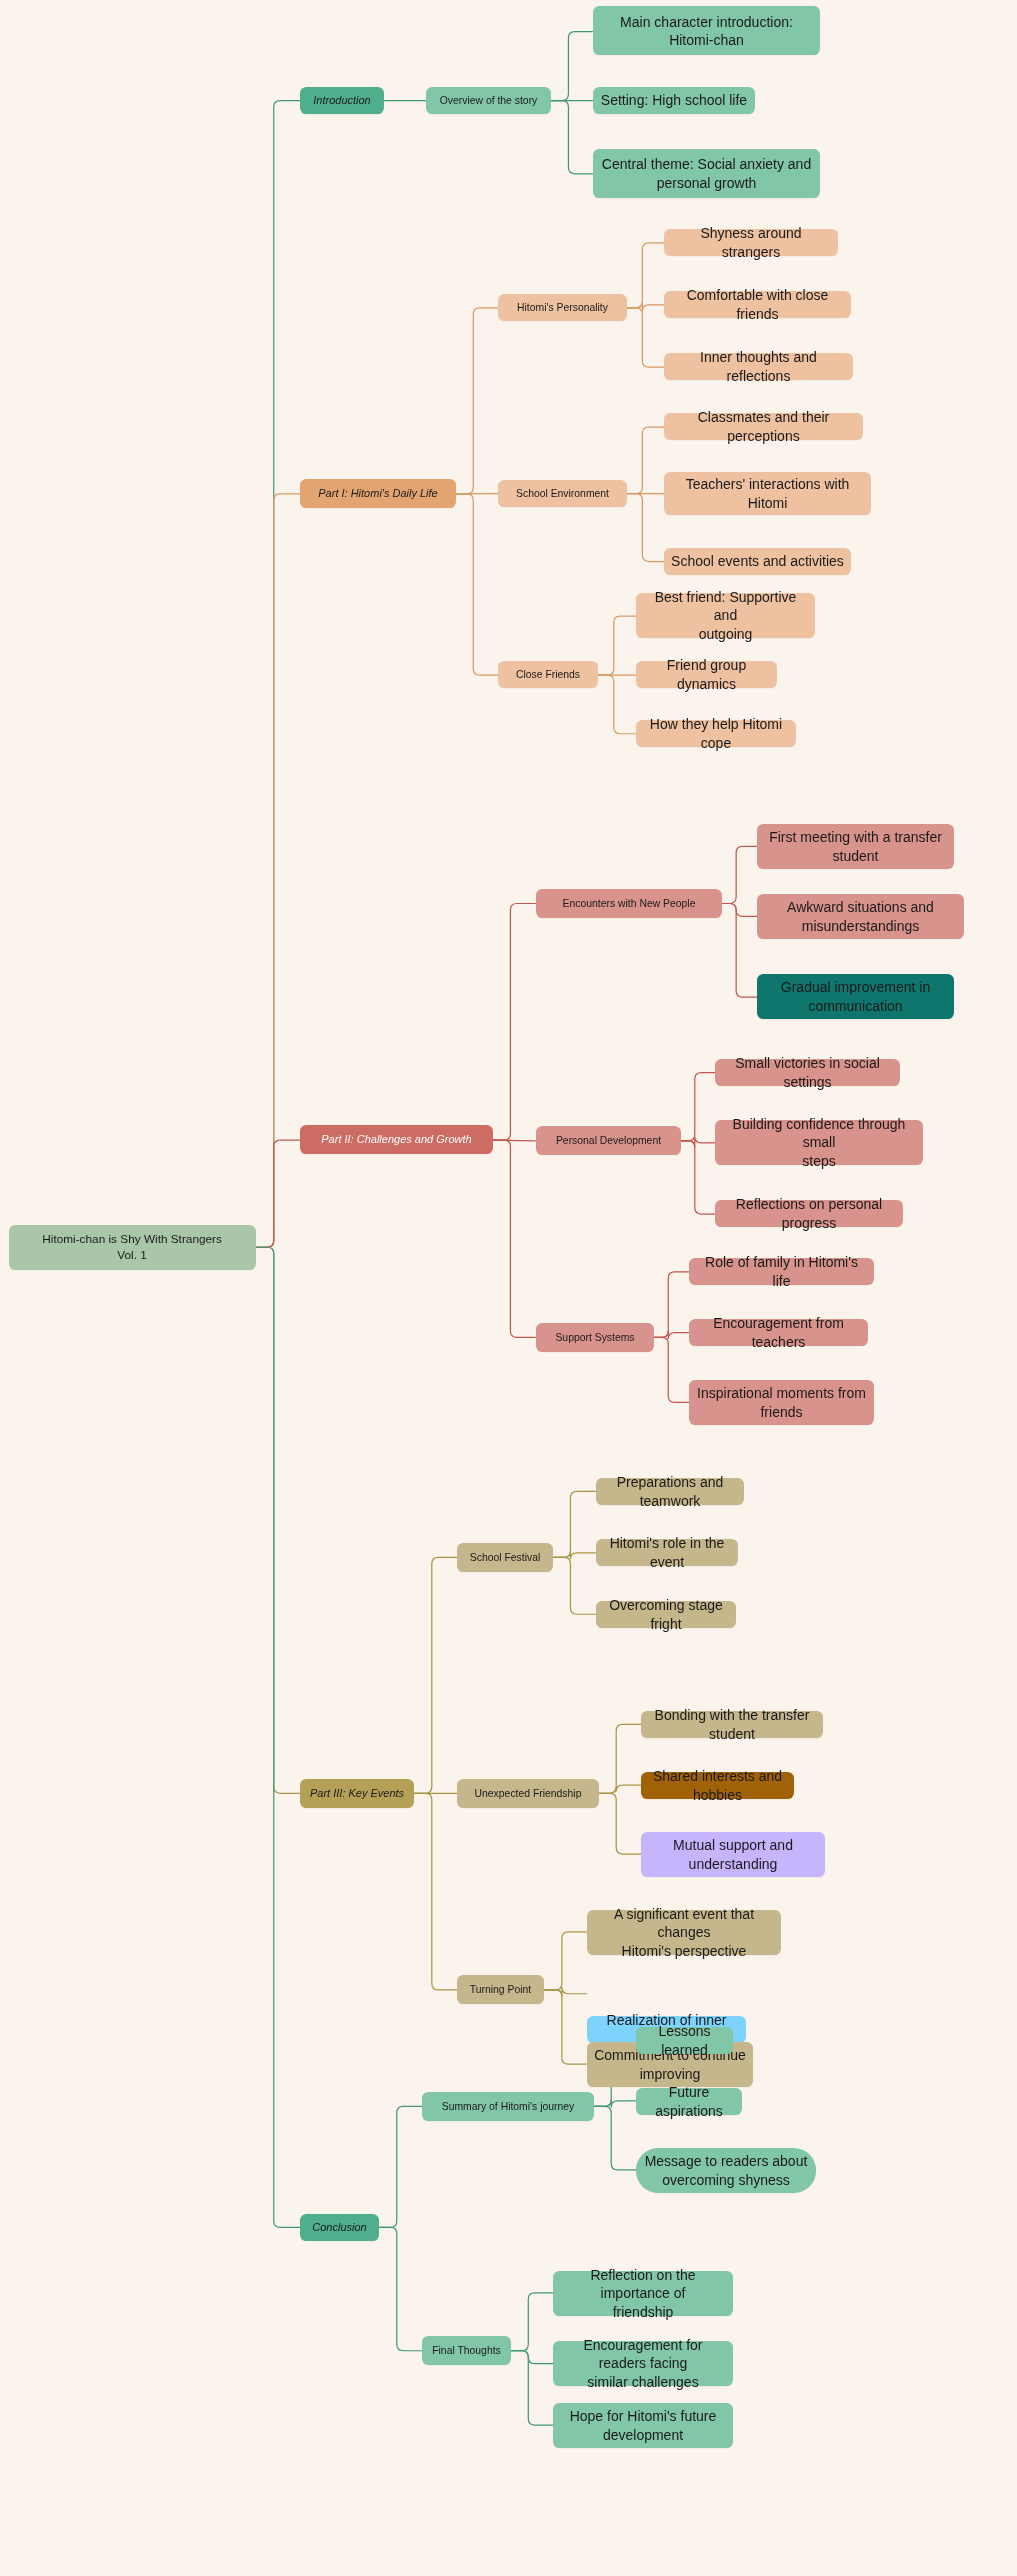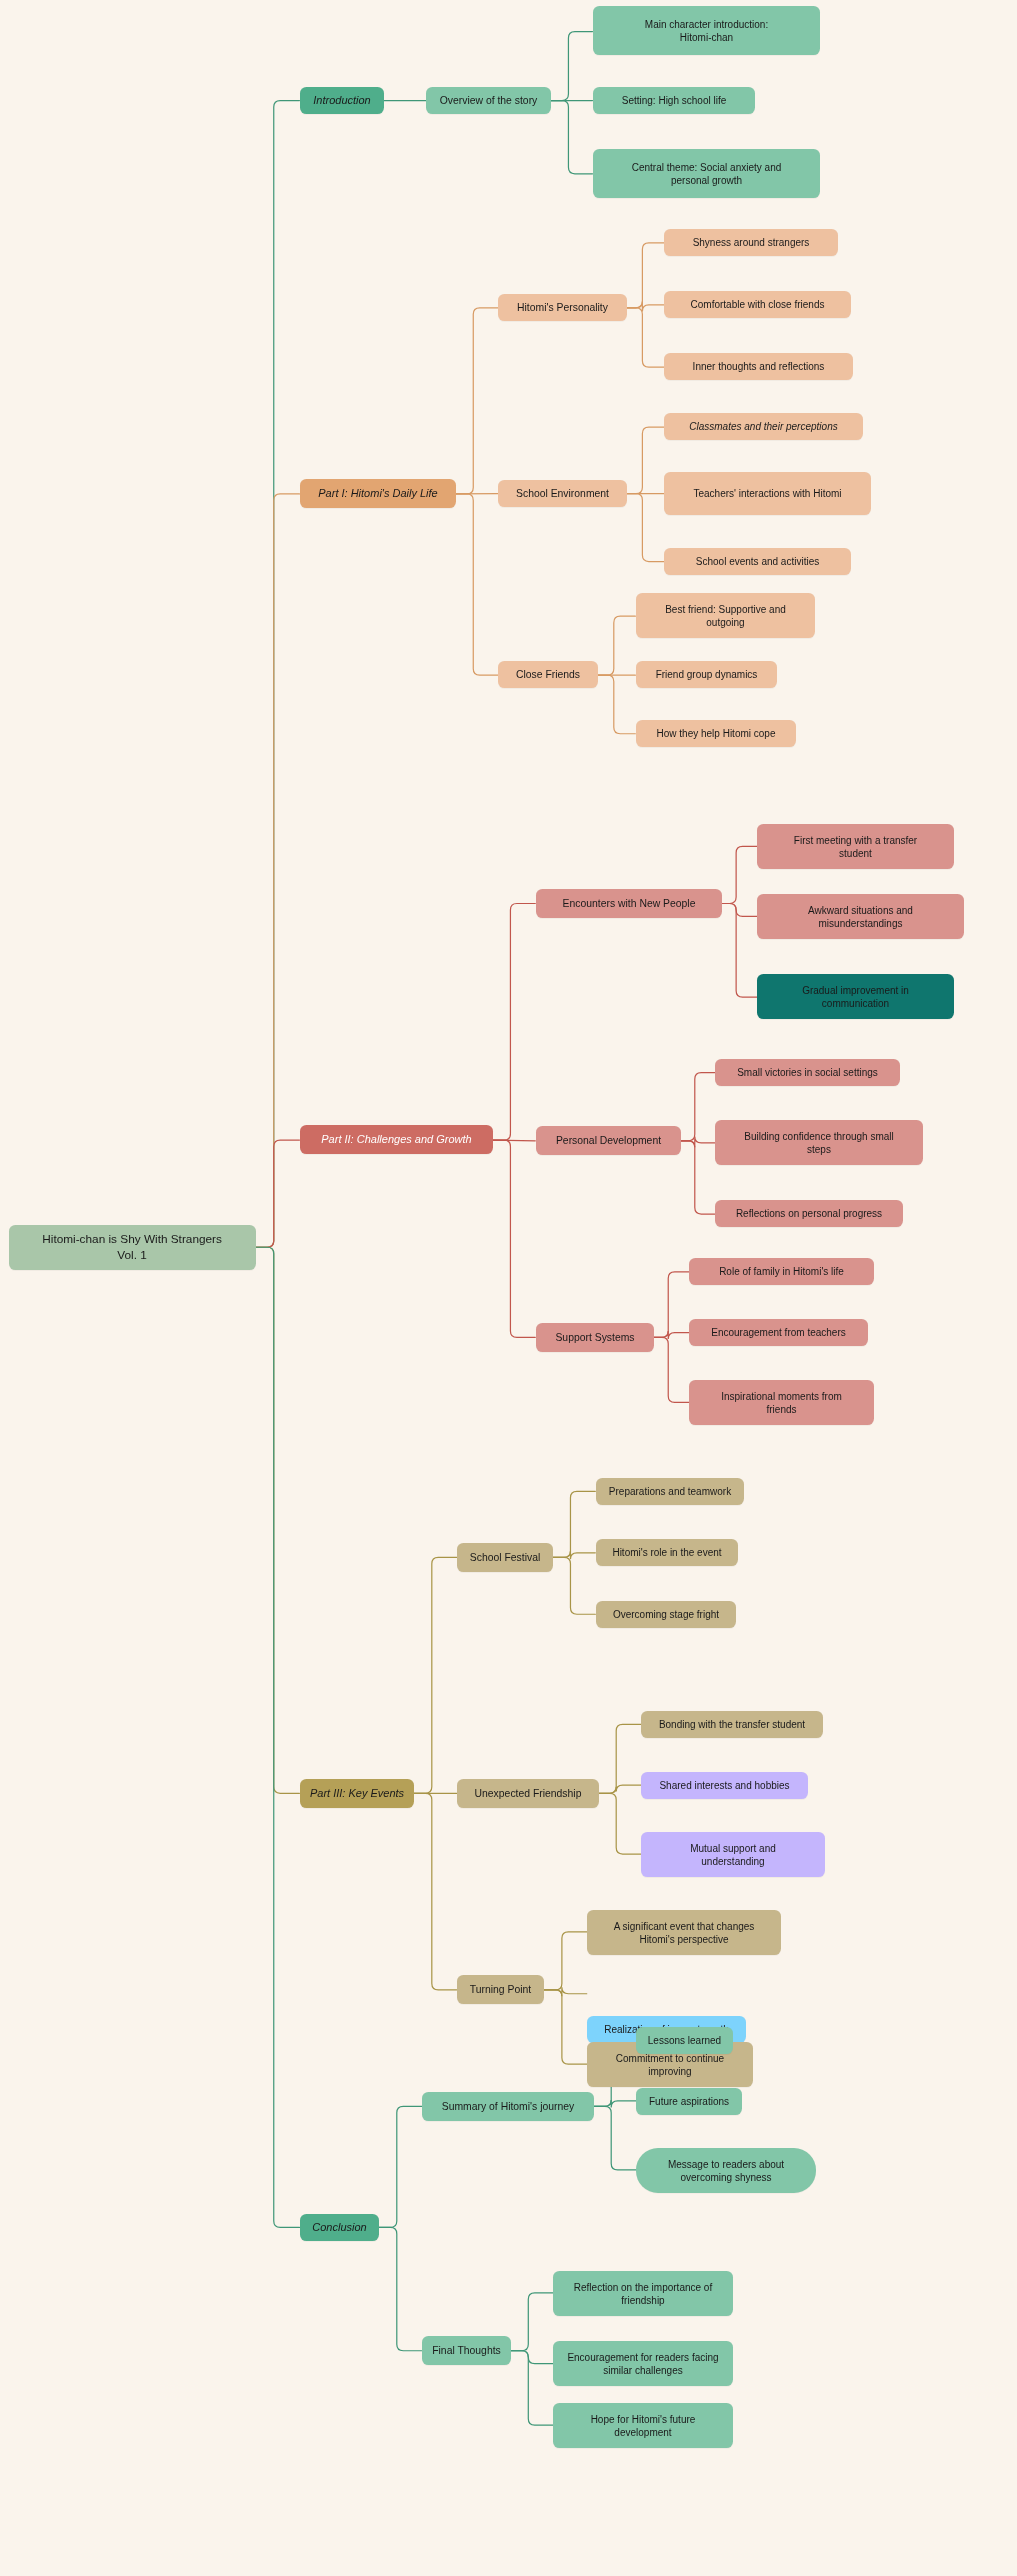--- a/index.html
+++ b/index.html
@@ -32,21 +32,21 @@
     padding: 2.9px 7.1px;
     line-height: 1.30;
     color: #1a1a1a;
     font-family: "Liberation Sans", sans-serif;
     white-space: pre-line;
     box-shadow: 0 0.7px 0.7px rgba(0,0,0,0.04);
   }
   .lvl0 { font-size: 11.8px; }
   .lvl1 { font-size: 11px; font-style: italic; }
   .lvl2 { font-size: 10.4px; }
-  .lvl3 { font-size: 10px; }
+  .lvl3 { font-size: 14px; }
 </style>
 </head>
 <body>
 
 <div id="stage">
   <svg id="edges" viewBox="0 0 1423 3603" xmlns="http://www.w3.org/2000/svg">
       <path d="M 357 1744.5 L 374.04 1744.5 Q 383.04 1744.5 383.04 1735.5 L 383.04 149 Q 383.04 140 392.04 140 L 419 140" fill="none" stroke="#3f9677" stroke-width="1.7" stroke-linecap="round"></path>
       <path d="M 536 140 L 596 140" fill="none" stroke="#3f9677" stroke-width="1.7" stroke-linecap="round"></path>
       <path d="M 771 140 L 786.36 140 Q 795.36 140 795.36 131 L 795.36 52.5 Q 795.36 43.5 804.36 43.5 L 829 43.5" fill="none" stroke="#3f9677" stroke-width="1.7" stroke-linecap="round"></path>
       <path d="M 771 140 L 829 140" fill="none" stroke="#3f9677" stroke-width="1.7" stroke-linecap="round"></path>
@@ -109,21 +109,21 @@
 Hitomi-chan</div>
       <div class="node lvl3" style="left: 593px; top: 87px; width: 162px; height: 27px; background: rgb(130, 198, 168); color: rgb(26, 26, 26);">Setting: High school life</div>
       <div class="node lvl3" style="left: 593px; top: 149px; width: 227px; height: 49px; background: rgb(130, 198, 168); color: rgb(26, 26, 26);">Central theme: Social anxiety and
 personal growth</div>
       <div class="node lvl1" style="left: 300px; top: 479px; width: 156px; height: 29px; background: rgb(226, 165, 113); color: rgb(26, 26, 26);">Part I: Hitomi's Daily Life</div>
       <div class="node lvl2" style="left: 498px; top: 294px; width: 129px; height: 27px; background: rgb(238, 193, 160); color: rgb(26, 26, 26);">Hitomi's Personality</div>
       <div class="node lvl3" style="left: 664px; top: 229px; width: 174px; height: 27px; background: rgb(238, 193, 160); color: rgb(26, 26, 26);">Shyness around strangers</div>
       <div class="node lvl3" style="left: 664px; top: 291px; width: 187px; height: 27px; background: rgb(238, 193, 160); color: rgb(26, 26, 26);">Comfortable with close friends</div>
       <div class="node lvl3" style="left: 664px; top: 353px; width: 189px; height: 27px; background: rgb(238, 193, 160); color: rgb(26, 26, 26);">Inner thoughts and reflections</div>
       <div class="node lvl2" style="left: 498px; top: 480px; width: 129px; height: 27px; background: rgb(238, 193, 160); color: rgb(26, 26, 26);">School Environment</div>
-      <div class="node lvl3" style="left: 664px; top: 413px; width: 199px; height: 27px; background: rgb(238, 193, 160); color: rgb(26, 26, 26); font-style: italic;">Classmates and their perceptions</div>
+      <div class="node lvl3" style="left: 664px; top: 413px; width: 199px; height: 27px; background: rgb(238, 193, 160); color: rgb(26, 26, 26);">Classmates and their perceptions</div>
       <div class="node lvl3" style="left: 664px; top: 472px; width: 207px; height: 43px; background: rgb(238, 193, 160); color: rgb(26, 26, 26);">Teachers' interactions with Hitomi</div>
       <div class="node lvl3" style="left: 664px; top: 548px; width: 187px; height: 27px; background: rgb(238, 193, 160); color: rgb(26, 26, 26);">School events and activities</div>
       <div class="node lvl2" style="left: 498px; top: 661px; width: 100px; height: 27px; background: rgb(238, 193, 160); color: rgb(26, 26, 26);">Close Friends</div>
       <div class="node lvl3" style="left: 636px; top: 593px; width: 179px; height: 45px; background: rgb(238, 193, 160); color: rgb(26, 26, 26);">Best friend: Supportive and
 outgoing</div>
       <div class="node lvl3" style="left: 636px; top: 661px; width: 141px; height: 27px; background: rgb(238, 193, 160); color: rgb(26, 26, 26);">Friend group dynamics</div>
       <div class="node lvl3" style="left: 636px; top: 720px; width: 160px; height: 27px; background: rgb(238, 193, 160); color: rgb(26, 26, 26);">How they help Hitomi cope</div>
       <div class="node lvl1" style="left: 300px; top: 1125px; width: 193px; height: 29px; background: rgb(205, 108, 99); color: rgb(255, 255, 255);">Part II: Challenges and Growth</div>
       <div class="node lvl2" style="left: 536px; top: 889px; width: 186px; height: 29px; background: rgb(217, 147, 141); color: rgb(26, 26, 26);">Encounters with New People</div>
       <div class="node lvl3" style="left: 757px; top: 824px; width: 197px; height: 45px; background: rgb(217, 147, 141); color: rgb(26, 26, 26);">First meeting with a transfer
@@ -142,21 +142,21 @@
       <div class="node lvl3" style="left: 689px; top: 1319px; width: 179px; height: 27px; background: rgb(217, 147, 141); color: rgb(26, 26, 26);">Encouragement from teachers</div>
       <div class="node lvl3" style="left: 689px; top: 1380px; width: 185px; height: 45px; background: rgb(217, 147, 141); color: rgb(26, 26, 26);">Inspirational moments from
 friends</div>
       <div class="node lvl1" style="left: 300px; top: 1779px; width: 114px; height: 29px; background: rgb(181, 160, 87); color: rgb(26, 26, 26);">Part III: Key Events</div>
       <div class="node lvl2" style="left: 457px; top: 1543px; width: 96px; height: 29px; background: rgb(198, 182, 139); color: rgb(26, 26, 26);">School Festival</div>
       <div class="node lvl3" style="left: 596px; top: 1478px; width: 148px; height: 27px; background: rgb(198, 182, 139); color: rgb(26, 26, 26);">Preparations and teamwork</div>
       <div class="node lvl3" style="left: 596px; top: 1539px; width: 142px; height: 27px; background: rgb(198, 182, 139); color: rgb(26, 26, 26);">Hitomi's role in the event</div>
       <div class="node lvl3" style="left: 596px; top: 1601px; width: 140px; height: 27px; background: rgb(198, 182, 139); color: rgb(26, 26, 26);">Overcoming stage fright</div>
       <div class="node lvl2" style="left: 457px; top: 1779px; width: 142px; height: 29px; background: rgb(198, 182, 139); color: rgb(26, 26, 26);">Unexpected Friendship</div>
       <div class="node lvl3" style="left: 641px; top: 1711px; width: 182px; height: 27px; background: rgb(198, 182, 139); color: rgb(26, 26, 26);">Bonding with the transfer student</div>
-      <div class="node lvl3" style="left: 641px; top: 1772px; width: 167px; height: 27px; background: #c4b5fd; color: rgb(26, 26, 26);">Shared interests and hobbies</div>
+      <div class="node lvl3" style="left: 641px; top: 1772px; width: 153px; height: 27px; background: #a16207; color: rgb(26, 26, 26);">Shared interests and hobbies</div>
       <div class="node lvl3" style="left: 641px; top: 1832px; width: 184px; height: 45px; background: #c4b5fd; color: rgb(26, 26, 26);">Mutual support and
 understanding</div>
       <div class="node lvl2" style="left: 457px; top: 1975px; width: 87px; height: 29px; background: rgb(198, 182, 139); color: rgb(26, 26, 26);">Turning Point</div>
       <div class="node lvl3" style="left: 587px; top: 1910px; width: 194px; height: 45px; background: rgb(198, 182, 139); color: rgb(26, 26, 26);">A significant event that changes
 Hitomi's perspective</div>
       <div class="node lvl3" style="left: 587px; top: 1980px; width: 159px; height: 27px; background: #7dd3fc; color: rgb(26, 26, 26); margin-top: 36px;">Realization of inner strength</div>
       <div class="node lvl3" style="left: 587px; top: 2042px; width: 166px; height: 45px; background: rgb(198, 182, 139); color: rgb(26, 26, 26);">Commitment to continue
 improving</div>
       <div class="node lvl1" style="left: 300px; top: 2214px; width: 79px; height: 27px; background: rgb(79, 174, 139); color: rgb(26, 26, 26);">Conclusion</div>
       <div class="node lvl2" style="left: 422px; top: 2092px; width: 172px; height: 29px; background: rgb(130, 198, 168); color: rgb(26, 26, 26);">Summary of Hitomi's journey</div>

